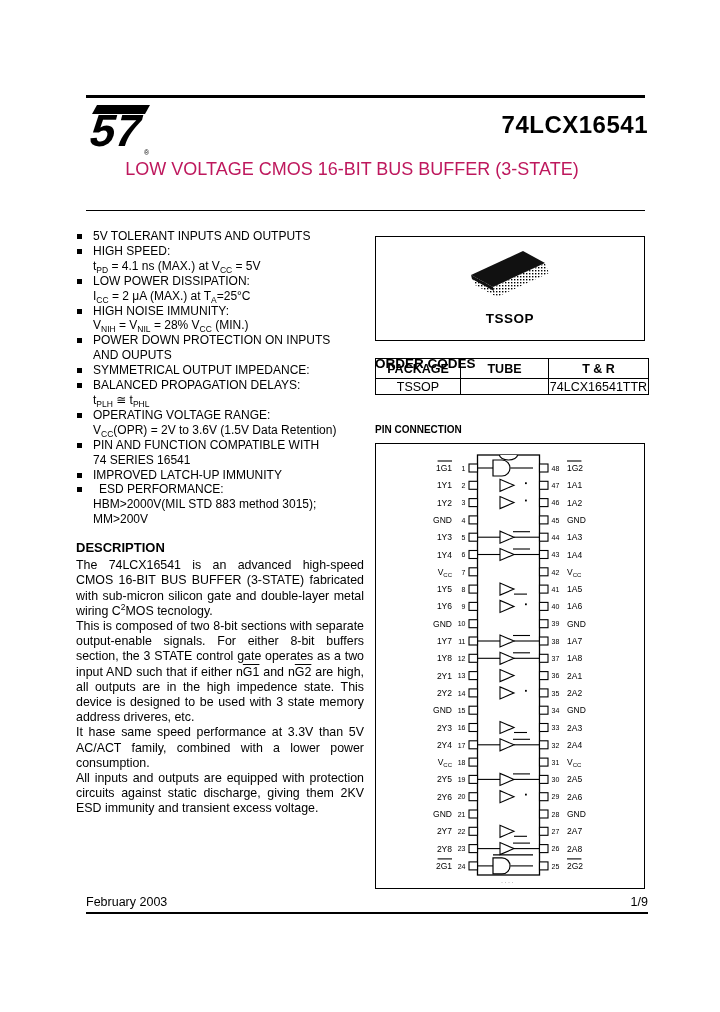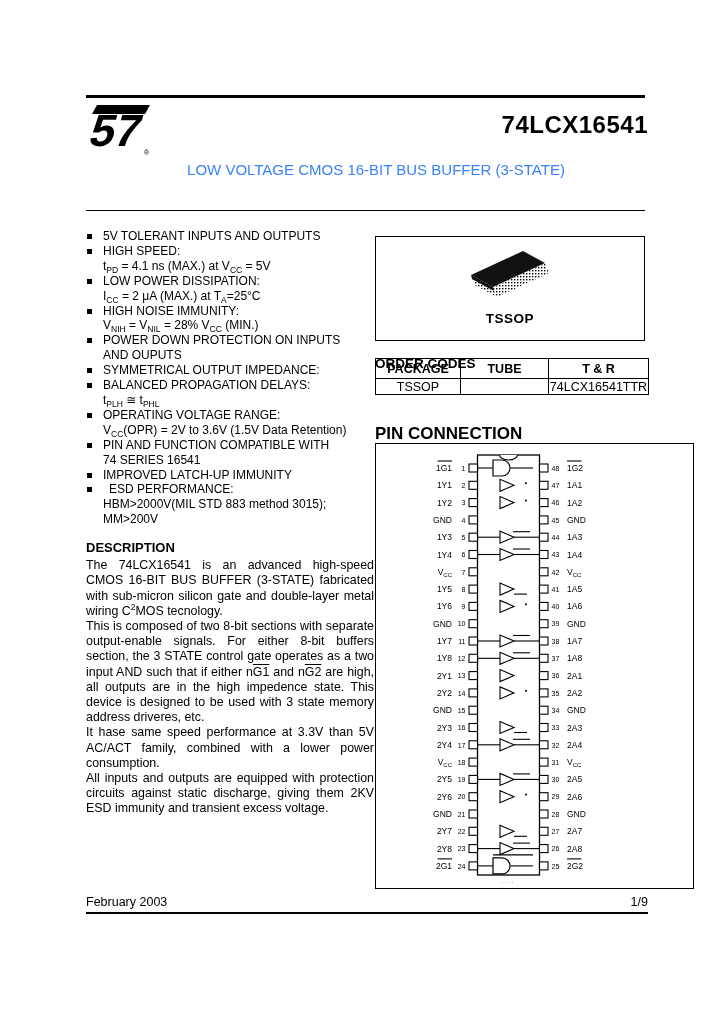--- a/index.html
+++ b/index.html
@@ -3,44 +3,44 @@
 <meta charset="utf-8">
 <style>
   html,body{margin:0;padding:0;background:#fff;}
   body{width:720px;height:1012px;position:relative;font-family:"Liberation Sans",sans-serif;color:#000;-webkit-font-smoothing:antialiased;}
   .page{position:absolute;inset:0;background:#fff;overflow:hidden;}
 
   
   .top-rule{position:absolute;left:86px;top:95px;width:559px;height:3px;background:#000;}
   .logo{position:absolute;left:84px;top:101px;width:70px;height:56px;}
   .part-number{position:absolute;right:72px;top:111px;font-size:24px;font-weight:bold;letter-spacing:.5px;}
-  .title{position:absolute;left:92px;top:158px;width:568px;text-align:center;font-size:15px;line-height:23px;color:#3b82f6;}
+  .title{position:absolute;left:68px;top:158px;width:568px;text-align:center;font-size:18px;line-height:23px;color:#be185d;}
   .title-rule{position:absolute;left:86px;top:210px;width:559px;height:1px;background:#000;}
 
   
-  .left-col{position:absolute;left:86px;top:229px;width:288px;}
+  .left-col{position:absolute;left:76px;top:229px;width:288px;}
   ul.features{list-style:none;margin:0;padding:0;font-size:12px;line-height:14.9px;}
   ul.features li{position:relative;padding-left:17px;}
   ul.features li::before{content:"";position:absolute;left:1px;top:5px;width:5px;height:5px;background:#000;}
   sub{font-size:8.5px;line-height:0;}
   sup{font-size:8.5px;line-height:0;}
   .bar{text-decoration:overline;}
   .desc-heading{font-weight:bold;font-size:13px;margin:13px 12px 3px 0;}
   .desc p{margin:0;font-size:12.4px;line-height:15.2px;text-align:justify;}
 
   
   .pkg-box{position:absolute;left:375px;top:236px;width:270px;height:105px;border:1.5px solid #000;box-sizing:border-box;}
   .pkg-label{position:absolute;left:0;bottom:14px;width:100%;text-align:center;font-weight:bold;font-size:13.5px;letter-spacing:.5px;}
   .oc-heading{position:absolute;left:375px;top:356px;font-weight:bold;font-size:13.5px;}
   table.order{position:absolute;left:375px;top:358px;border-collapse:collapse;font-size:12.5px;table-layout:fixed;}
   table.order th,table.order td{border:1.6px solid #000;text-align:center;padding:0;}
   table.order th{height:19px;font-weight:bold;}
   table.order td{height:15px;}
-  .pc-heading{position:absolute;left:375px;top:424px;font-weight:bold;font-size:17px;}
-  .pin-box{position:absolute;left:375px;top:443px;width:319px;height:446px;border:1.5px solid #000;box-sizing:border-box;}
+  .pc-heading{position:absolute;left:375px;top:424px;font-weight:bold;font-size:10px;}
+  .pin-box{position:absolute;left:375px;top:443px;width:270px;height:446px;border:1.5px solid #000;box-sizing:border-box;}
 
   
   .footer-date{position:absolute;left:86px;top:895px;font-size:12.5px;}
   .footer-page{position:absolute;right:72px;top:895px;font-size:12.5px;}
   .footer-rule{position:absolute;left:86px;top:912px;width:562px;height:1.5px;background:#000;}
 
   svg text{font-family:"Liberation Sans",sans-serif;}
 </style>
 </head>
 <body>

